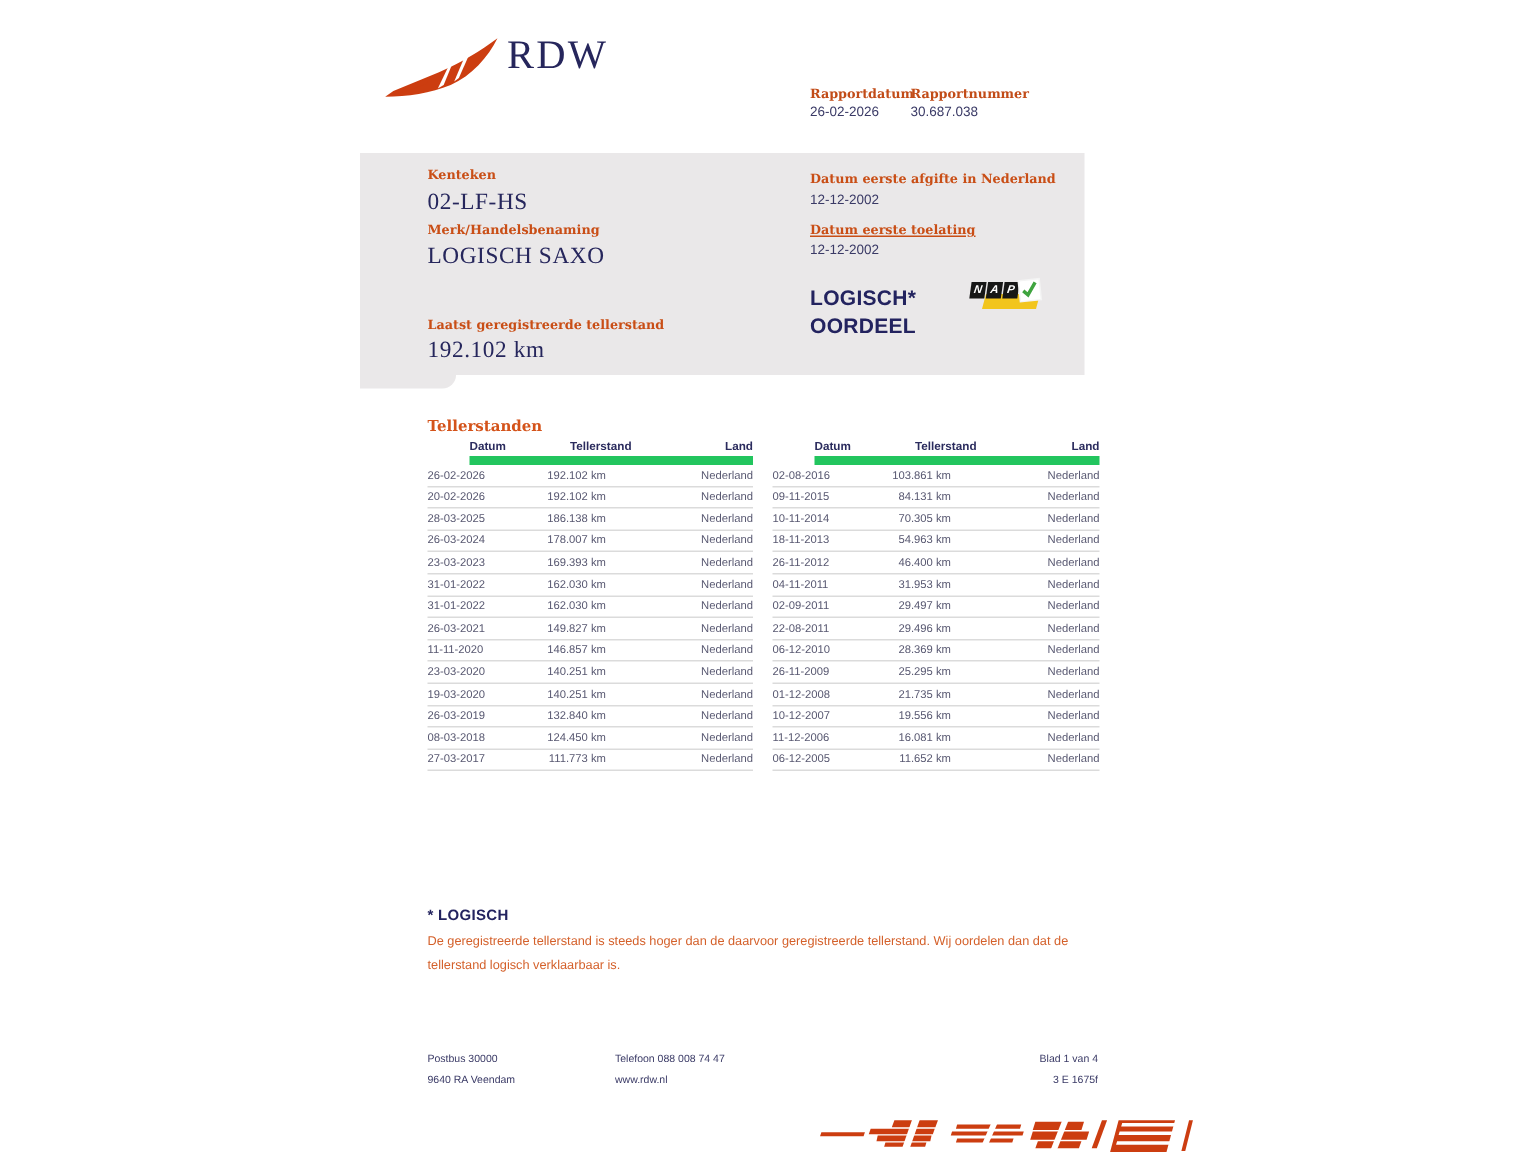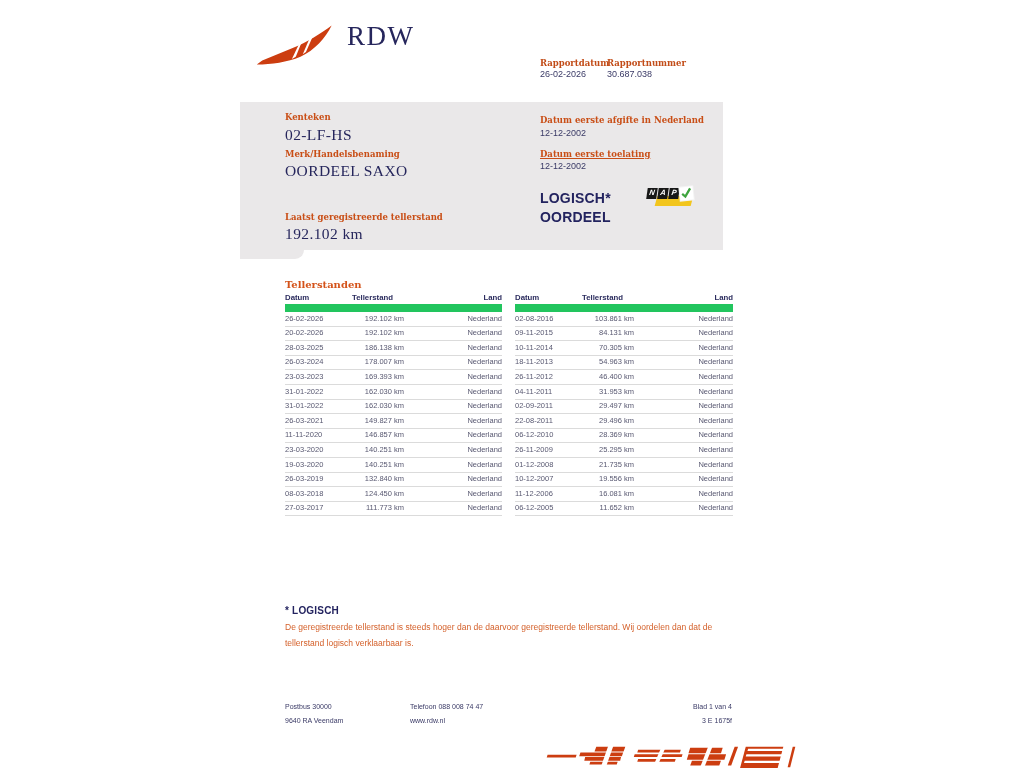--- a/index.html
+++ b/index.html
@@ -1,21 +1,21 @@
 <!DOCTYPE html>
 <html><head>
 <meta charset="utf-8">
 <style>
   html,body{margin:0;padding:0;background:#ffffff;}
   .page{position:relative;width:1024px;height:768px;background:#ffffff;overflow:hidden;
         font-family:"Liberation Sans",sans-serif;color:#26265c;}
   .abs{position:absolute;}
 
   
-  .rdw-word{font-family:"Liberation Serif",serif;font-size:27px;letter-spacing:1.5px;color:#26265c;margin-left:9px;}
+  .rdw-word{font-family:"Liberation Serif",serif;font-size:27px;letter-spacing:1.5px;color:#26265c;}
   .doc-title{font-family:"Liberation Serif",serif;font-weight:bold;font-size:18px;color:#d4531a;}
   .hdr-label{font-family:"DejaVu Serif",serif;font-weight:bold;font-size:8.5px;color:#c24c18;}
   .hdr-value{font-size:9px;color:#3a3a66;}
 
   
   .sum-box{left:240px;top:102px;width:483px;height:148px;background:#eae8e9;}
   .sum-tab{left:240px;top:250px;width:64px;height:9px;background:#eae8e9;border-radius:0 0 9px 0;}
   .lbl{font-family:"DejaVu Serif",serif;font-weight:bold;font-size:8.5px;color:#c94e16;}
   .bigval{font-family:"Liberation Serif",serif;font-size:15.5px;color:#26265c;letter-spacing:.4px;}
   .smallval{font-size:9px;color:#3a3a66;}
@@ -25,21 +25,21 @@
   .nap{left:647px;top:186px;width:48px;height:22px;}
   .nap-yellow{position:absolute;left:9px;top:10px;width:36px;height:10px;background:#f2c51d;transform:skewX(-15deg);}
   .nap-tile{position:absolute;top:2px;width:10px;height:10.5px;background:#171717;transform:skewX(-8deg);
             color:#fff;font-size:7.5px;font-weight:bold;font-style:italic;text-align:center;line-height:10.5px;}
   .nap-check{position:absolute;left:33px;top:1px;width:12.5px;height:12.5px;background:#ffffff;transform:rotate(-6deg);
              box-shadow:0 0 0 1px #f4f4f4;}
 
   
   .sec-title{font-family:"DejaVu Serif",serif;font-weight:bold;font-size:10px;color:#d4531a;}
   .ttable{position:absolute;top:292px;}
-  .thead{position:relative;height:12px;border-bottom:8px solid #22c55e;font-size:7.8px;font-weight:bold;color:#2b2c5e;}
+  .thead{position:relative;height:12px;border-bottom:6px solid #22c55e;font-size:7.8px;font-weight:bold;color:#2b2c5e;margin-left:28px;}
   .trow{position:relative;height:13.6px;border-bottom:1px solid #dbdbdb;font-size:7.5px;color:#585871;}
   .c-datum{position:absolute;left:0;bottom:3px;}
   .c-teller{position:absolute;left:67px;width:52px;bottom:3px;text-align:right;}
   .c-land{position:absolute;right:0;bottom:3px;}
   .thead .c-datum,.thead .c-teller{bottom:2px;text-align:left;}
   .thead .c-land{bottom:2px;}
 
   
   .fn-head{font-size:10px;font-weight:bold;color:#23235f;letter-spacing:.2px;}
   .fn-body{font-size:8.5px;color:#d4602a;line-height:15.5px;width:458px;}
@@ -69,21 +69,21 @@
   <div class="abs hdr-value" style="left:540px;top:69px;">26-02-2026</div>
   <div class="abs hdr-label" style="left:607px;top:58px;">Rapportnummer</div>
   <div class="abs hdr-value" style="left:607px;top:69px;">30.687.038</div>
 
   <div class="abs sum-box"></div>
   <div class="abs sum-tab"></div>
 
   <div class="abs lbl" style="left:285px;top:112px;">Kenteken</div>
   <div class="abs bigval" style="left:285px;top:126px;">02-LF-HS</div>
   <div class="abs lbl" style="left:285px;top:149px;">Merk/Handelsbenaming</div>
-  <div class="abs bigval" style="left:285px;top:162px;">OORDEEL SAXO</div>
+  <div class="abs bigval" style="left:285px;top:162px;">LOGISCH SAXO</div>
   <div class="abs lbl" style="left:285px;top:212px;">Laatst geregistreerde tellerstand</div>
   <div class="abs bigval" style="left:285px;top:225px;">192.102 km</div>
 
   <div class="abs lbl" style="left:540px;top:115px;">Datum eerste afgifte in Nederland</div>
   <div class="abs smallval" style="left:540px;top:128px;">12-12-2002</div>
   <div class="abs lbl" style="left:540px;top:149px;text-decoration:underline;">Datum eerste toelating</div>
   <div class="abs smallval" style="left:540px;top:161px;">12-12-2002</div>
 
   <div class="abs oordeel" style="left:540px;top:189px;">
     <span>LOGISCH*</span><br>

